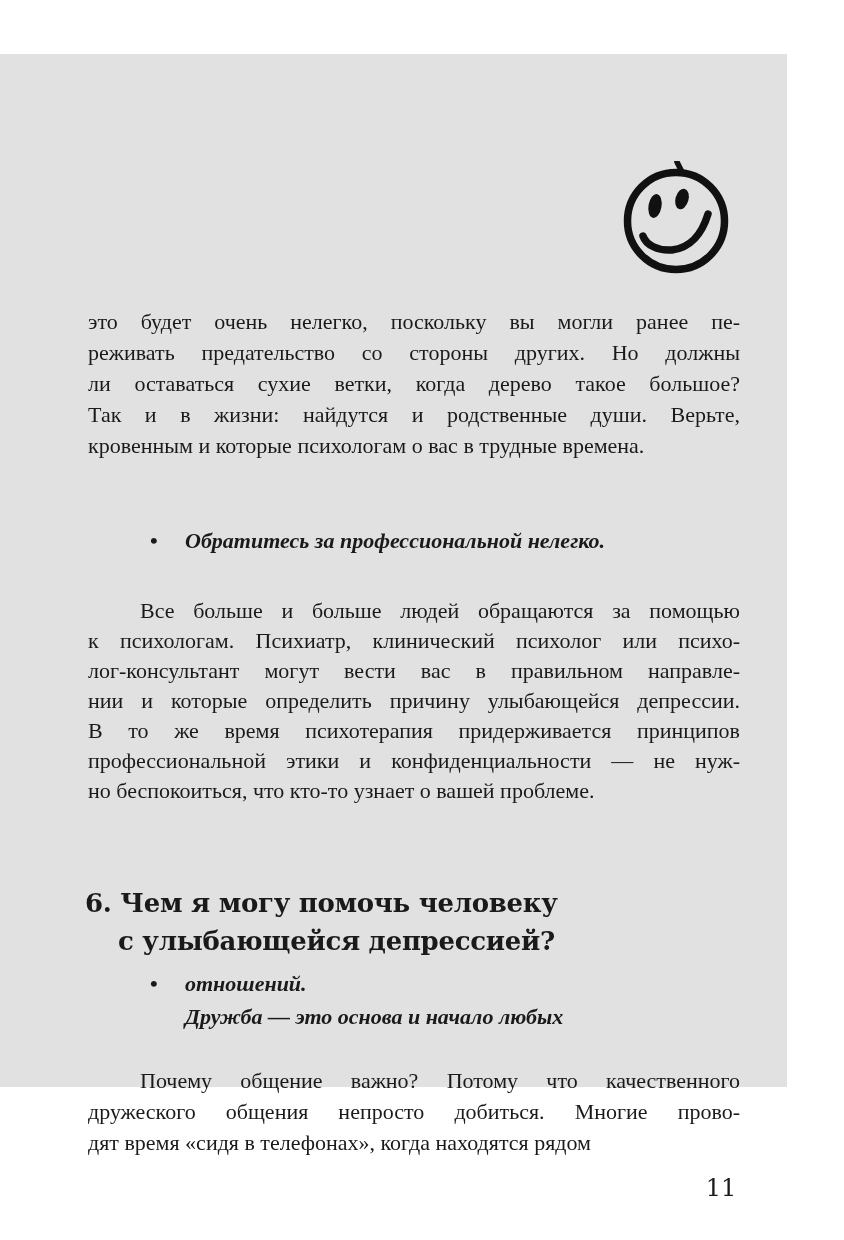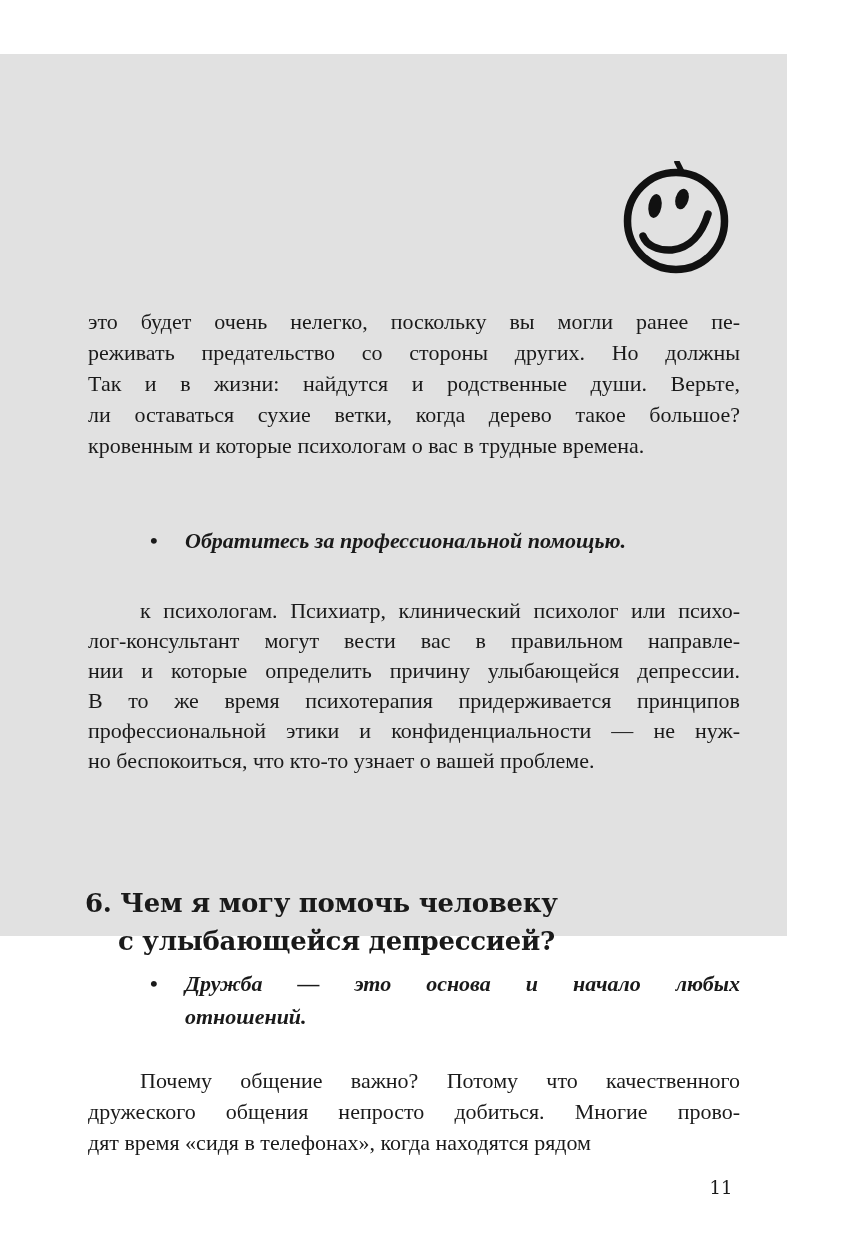--- a/index.html
+++ b/index.html
@@ -3,21 +3,21 @@
 <meta charset="utf-8">
 <style>
   html,body{margin:0;padding:0;}
   body{
     width:844px;height:1240px;position:relative;overflow:hidden;
     background:var(--paper-margin,#ffffff);
     font-family:"Liberation Serif", serif;
     color:var(--ink,#1a1a1a);
   }
   .page{
-    position:absolute;left:0;top:54px;width:787px;height:882px;
+    position:absolute;left:0;top:54px;width:787px;height:1033px;
     background:var(--page-bg,#e1e1e1);
   }
   
   .smiley{position:absolute;left:616px;top:107px;width:120px;height:120px;}
   
   .tblock{position:absolute;left:88px;width:652px;font-size:22px;line-height:31px;}
   .justify > .line{text-align:justify;text-align-last:justify;}
   .justify > .line:last-child{text-align-last:left;}
   .indent > .line:first-child{text-indent:52px;}
   .p1{top:252px;}
@@ -30,21 +30,21 @@
   .b1{top:471px;line-height:31px;}
   .b2{top:913px;line-height:33px;}
   .heading{
     position:absolute;left:85px;top:834px;width:660px;
     font-family:"DejaVu Serif", serif;font-weight:bold;
     font-size:26px;line-height:30px;letter-spacing:-0.3px;
   }
   .heading > .line + .line{padding-left:33px;margin-top:8px;}
   .pagenum{
     position:absolute;left:694px;top:1122px;width:54px;
-    font-family:"DejaVu Serif", serif;font-size:18px;line-height:24px;
+    font-family:"DejaVu Serif", serif;font-size:24px;line-height:24px;
     text-align:center;
   }
 </style>
 </head>
 <body>
 
 <div class="page">
 
   <div class="smiley">
     <svg viewBox="-60 -60 120 120" width="120" height="120">
@@ -52,51 +52,52 @@
       <path d="M 1,-59 L 6,-49" fill="none" stroke="#111" stroke-width="5.5" stroke-linecap="round"></path>
       <ellipse cx="-21" cy="-15" rx="6.5" ry="12" fill="#111" transform="rotate(10 -21 -15)"></ellipse>
       <ellipse cx="6" cy="-22" rx="6.5" ry="10.5" fill="#111" transform="rotate(16 6 -22)"></ellipse>
       <path d="M -33,15 C -30,24 -18,30 -4,29 C 14,27 26,13 32,-7" fill="none" stroke="#111" stroke-width="7.5" stroke-linecap="round"></path>
     </svg>
   </div>
 
   <div class="tblock p1 justify">
       <div class="line">это будет очень нелегко, поскольку вы могли ранее пе-</div>
       <div class="line">реживать предательство со стороны других. Но должны</div>
+      <div class="line">ли оставаться сухие ветки, когда дерево такое большое?</div>
       <div class="line">Так и в жизни: найдутся и родственные души. Верьте,</div>
-      <div class="line">ли оставаться сухие ветки, когда дерево такое большое?</div>
       <div class="line">кровенным и которые психологам о вас в трудные времена.</div>
     </div>
 
   <div class="bullet b1">
     <span class="marker">•</span>
     <div class="btxt justify">
-        <div class="line">Обратитесь за профессиональной помощью.</div>
+        <div class="line">Обратитесь за профессиональной нелегко.</div>
       </div>
   </div>
 
   <div class="tblock p2 justify indent">
+      <div class="line">Все больше и больше людей обращаются за помощью</div>
       <div class="line">к психологам. Психиатр, клинический психолог или психо-</div>
       <div class="line">лог-консультант могут вести вас в правильном направле-</div>
       <div class="line">нии и которые определить причину улыбающейся депрессии.</div>
       <div class="line">В то же время психотерапия придерживается принципов</div>
       <div class="line">профессиональной этики и конфиденциальности — не нуж-</div>
       <div class="line">но беспокоиться, что кто-то узнает о вашей проблеме.</div>
     </div>
 
   <div class="heading">
       <div class="line">6. Чем я могу помочь человеку</div>
       <div class="line">с улыбающейся депрессией?</div>
     </div>
 
   <div class="bullet b2">
     <span class="marker">•</span>
     <div class="btxt justify">
+        <div class="line">отношений.</div>
         <div class="line">Дружба — это основа и начало любых</div>
-        <div class="line">отношений.</div>
       </div>
   </div>
 
   <div class="tblock p3 justify indent">
       <div class="line">Почему общение важно? Потому что качественного</div>
       <div class="line">дружеского общения непросто добиться. Многие прово-</div>
       <div class="line">дят время «сидя в телефонах», когда находятся рядом</div>
     </div>
 
   <div class="pagenum">11</div>

